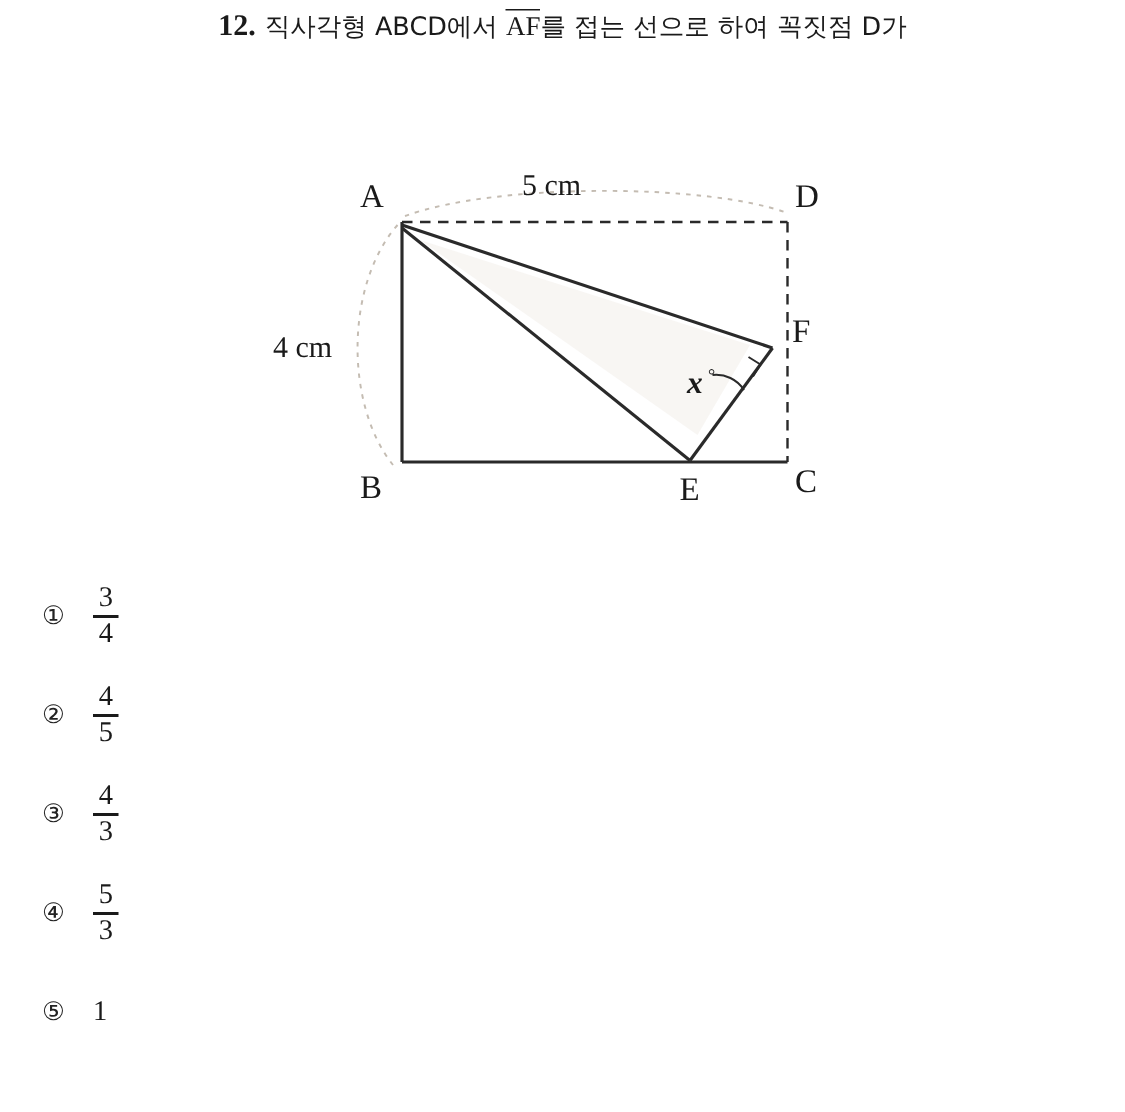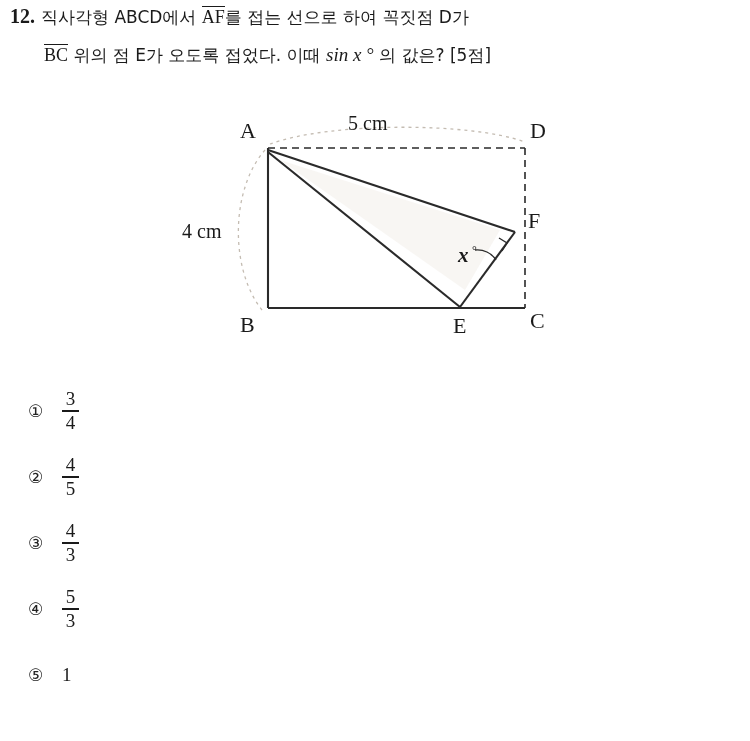--- a/index.html
+++ b/index.html
@@ -25,20 +25,21 @@
   .question {
     position: absolute;
     left: 10px;
     top: 6px;
     width: 730px;
   }
   .qline {
     display: block;
     white-space: nowrap;
     line-height: 1.0;
+    text-align: center;
   }
   .qline1 { font-size: 19px; margin-bottom: 18px; }
   .qline2 { font-size: 19px; padding-left: 34px; }
 
   .qnum {
     font-weight: bold;
     font-size: 20px;
     letter-spacing: 0px;
     margin-right: 6px;
   }
@@ -109,23 +110,20 @@
 </style>
 </head>
 <body>
 
 <div class="page">
 
   <div class="question">
     <span class="qline qline1">
       <span class="qnum">12.</span><span class="kr">직사각형 ABCD에서 </span><span class="overline">AF</span><span class="kr">를 접는 선으로 하여 꼭짓점 D가</span>
     </span>
-    <span class="qline qline2">
-      <span class="overline">BC</span><span class="kr"> 위의 점 E가 오도록 접었다. 이때 </span><span class="ital">sin x °</span><span class="kr"> 의 값은? [5점]</span>
-    </span>
   </div>
 
   <div class="figure">
     <svg width="420" height="250" viewBox="0 0 420 250" xmlns="http://www.w3.org/2000/svg">
 
       <path d="M 95 40 C 60 80 60 160 92 200" fill="none" stroke="#c4bcb2" stroke-width="1.3" stroke-dasharray="3,4"></path>
       <path d="M 100 34 C 160 12 300 12 355 32" fill="none" stroke="#c4bcb2" stroke-width="1.3" stroke-dasharray="3,4"></path>
 
       <line x1="98" y1="38" x2="355" y2="38" stroke="#2a2a2a" stroke-width="1.6" stroke-dasharray="7,5"></line>
       <line x1="355" y1="38" x2="355" y2="198" stroke="#2a2a2a" stroke-width="1.6" stroke-dasharray="7,5"></line>

